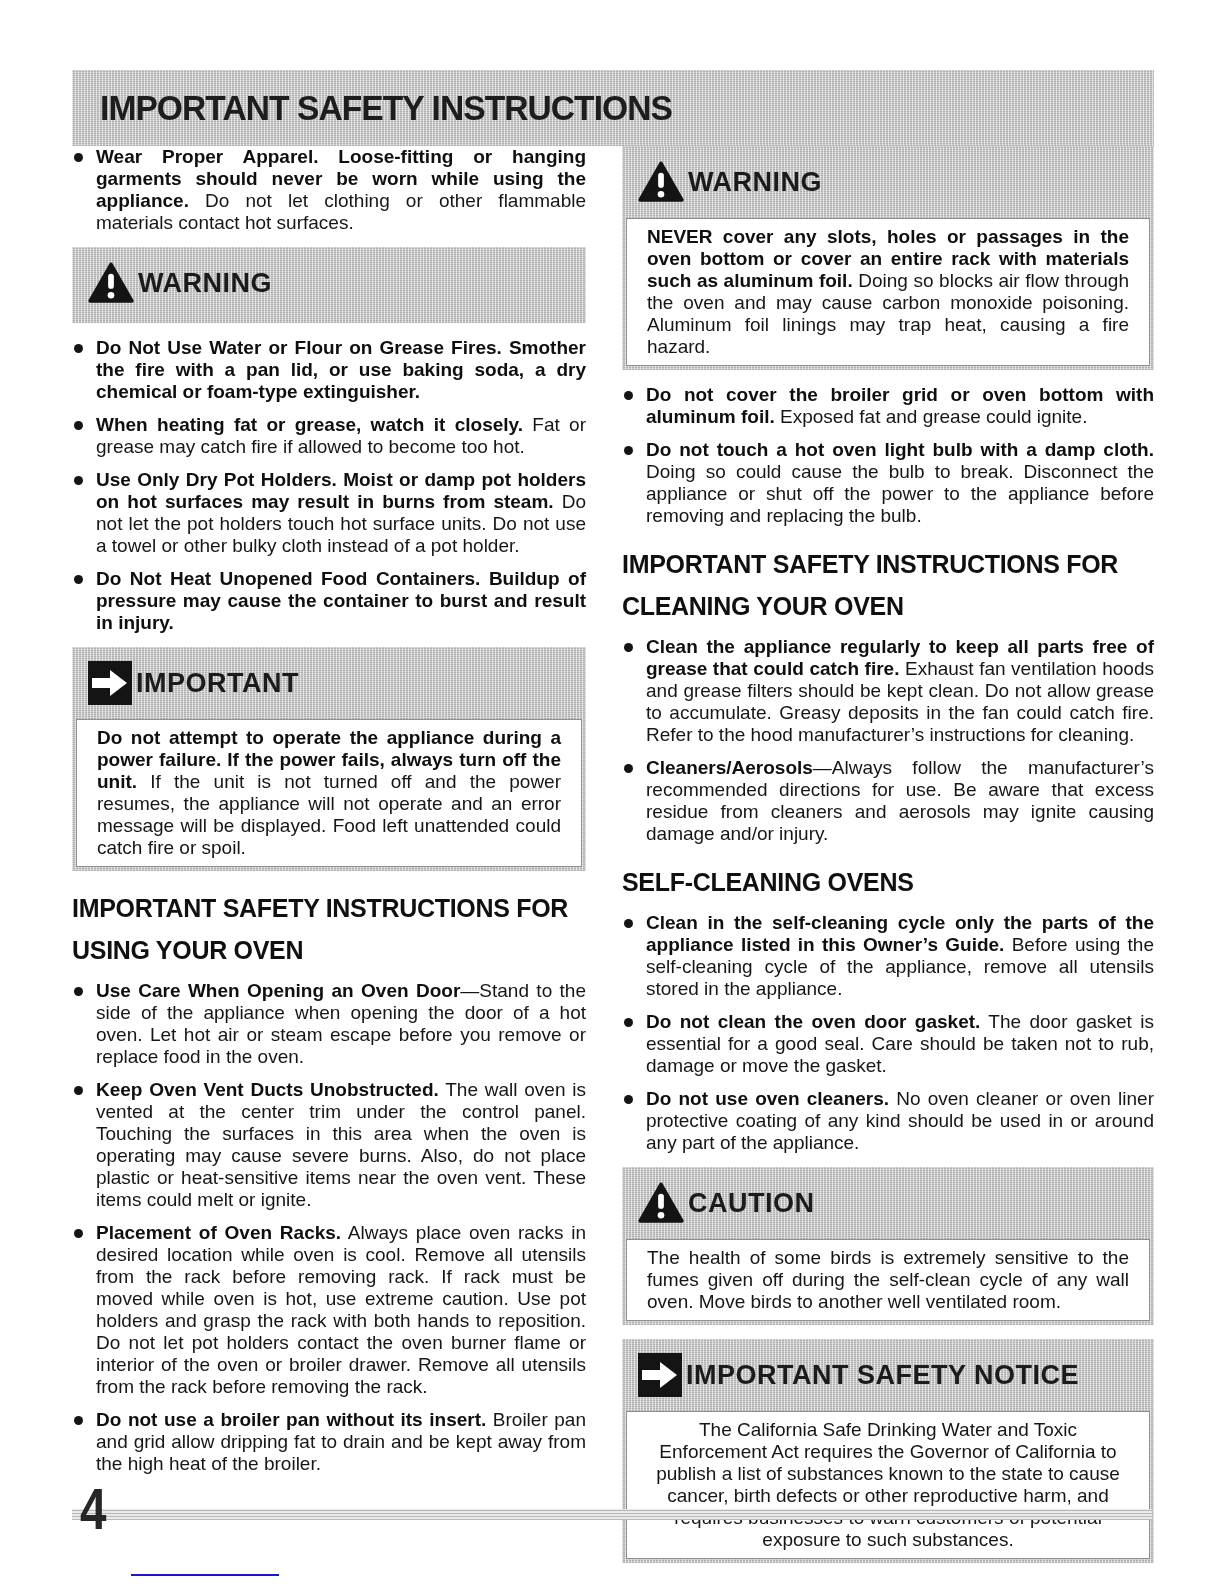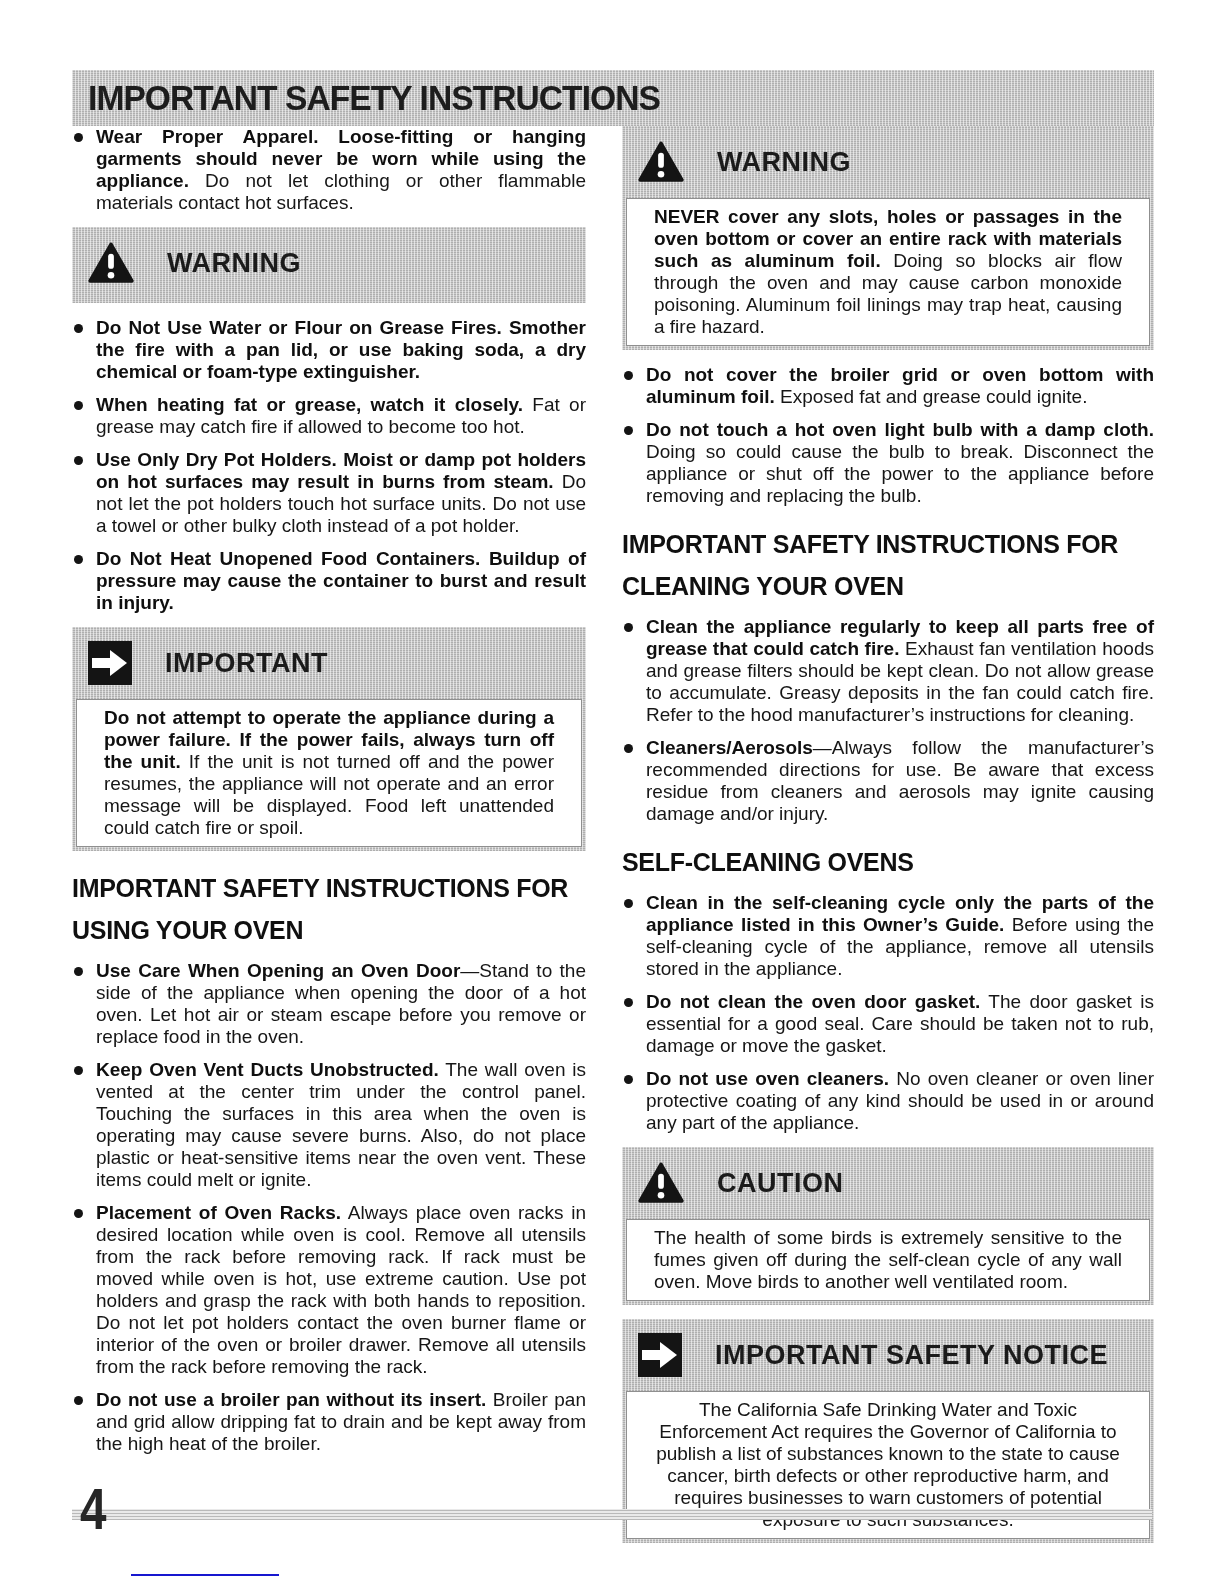--- a/index.html
+++ b/index.html
@@ -11,21 +11,21 @@
 
   
   .dither{
     background-color:#cbcbcb;
     background-image:
       repeating-linear-gradient(90deg, rgba(255,255,255,.55) 0 1px, rgba(0,0,0,0) 1px 3px),
       repeating-linear-gradient(0deg, rgba(110,110,110,.30) 0 1px, rgba(0,0,0,0) 1px 2px);
   }
 
   .page-header{
-    height:56px;display:flex;align-items:center;padding-left:16px;box-sizing:border-box;
+    height:76px;display:flex;align-items:center;padding-left:28px;box-sizing:border-box;
   }
   .page-header .title{
     font-size:35px;font-weight:700;letter-spacing:-1px;transform:scaleX(.96);
     transform-origin:left center;color:#1d1d1d;
   }
 
   .columns{display:flex;gap:36px;align-items:flex-start;}
   .col{box-sizing:border-box;}
   .col.left{width:514px;}
   .col.right{width:532px;}
@@ -41,27 +41,27 @@
 
   
   .sec-heading{
     font-size:25px;line-height:42px;font-weight:700;color:#101010;
     margin:16px 0 9px 0;letter-spacing:-.3px;
   }
 
   
   .alert{margin:13px 0 14px 0;padding:0 4px 4px 4px;}
   .alert-title{
-    display:flex;align-items:center;gap:33px;height:72px;padding-left:12px;
+    display:flex;align-items:center;gap:4px;height:72px;padding-left:12px;
   }
   .alert-title .label{
     font-size:27px;font-weight:700;letter-spacing:.5px;color:#1b1b1b;
   }
   .alert-body{
-    background:#fff;border:1px solid #8f8f8f;padding:7px 27px;
+    background:#fff;border:1px solid #8f8f8f;padding:7px 20px;
     font-size:19px;line-height:22px;text-align:justify;
   }
   .alert-body.allbold{font-weight:700;color:#0f0f0f;}
   .alert-body b{font-weight:700;color:#0f0f0f;}
   .alert-body.ragged{text-align:center;}
 
   .tri-icon{width:46px;height:42px;flex:0 0 auto;}
   .arrow-icon{width:44px;height:44px;flex:0 0 auto;}
 
   

